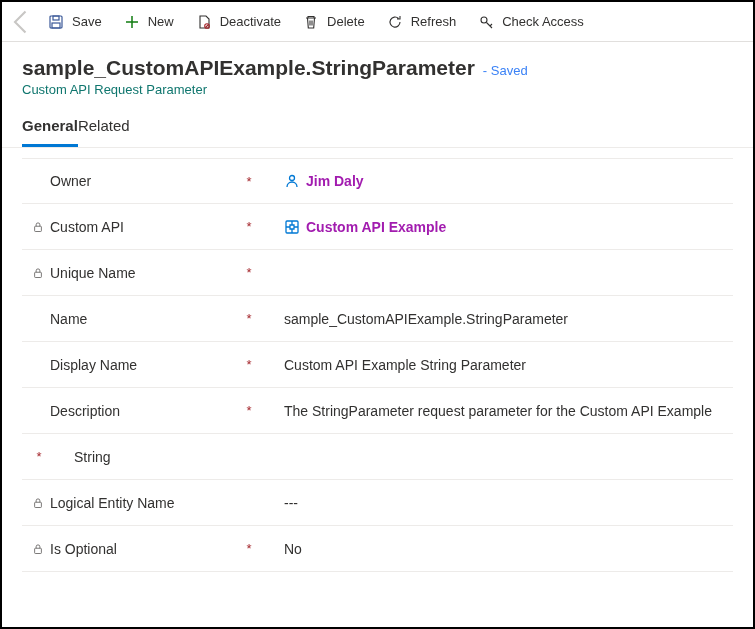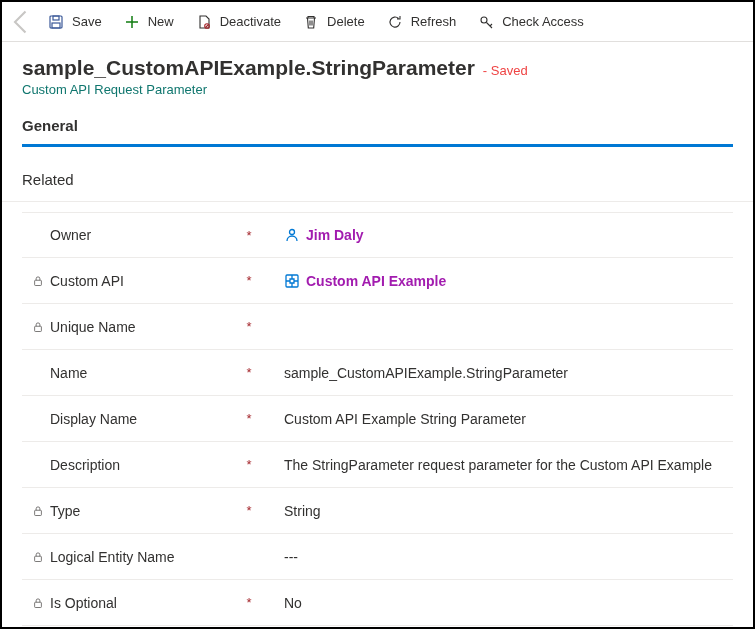--- a/index.html
+++ b/index.html
@@ -4,23 +4,23 @@
   <style>
     * { box-sizing: border-box; margin: 0; padding: 0; }
     body { font-family: "Segoe UI", Arial, sans-serif; font-size: 14px; color: #323130; width: 755px; height: 629px; background: #fff; border: 2px solid #000; overflow: hidden; }
     .cmdbar { display: flex; align-items: center; height: 40px; border-bottom: 1px solid #e1dfdd; padding: 0 6px; gap: 2px; }
     .back { width: 28px; display: flex; align-items: center; justify-content: center; color: #c8c6c4; }
     .cmd { display: flex; align-items: center; gap: 8px; padding: 0 10px; height: 34px; font-size: 13px; color: #323130; cursor: pointer; }
     .cmd svg { width: 16px; height: 16px; }
     .header { padding: 14px 20px 6px 20px; }
     .title-row { display: flex; align-items: baseline; gap: 8px; }
     .title { font-size: 21px; font-weight: 600; color: #323130; }
-    .status { font-size: 13px; color: #ef4444; }
+    .status { font-size: 13px; color: #3b82f6; }
     .subtitle { font-size: 13px; color: #0f766e; margin-top: 2px; }
-    .tabs { display: flex; gap: 24px; padding: 14px 20px 0 20px; border-bottom: 1px solid #edebe9; flex-direction: column; }
+    .tabs { display: flex; padding: 14px 20px 0 20px; border-bottom: 1px solid #edebe9; }
     .tab { padding-bottom: 10px; font-size: 15px; color: #323130; cursor: pointer; border-bottom: 3px solid transparent; }
     .tab.active { font-weight: 600; border-bottom-color: #0078d4; }
     .form { padding: 10px 20px 0 20px; }
     .row { display: flex; align-items: center; min-height: 46px; border-bottom: 1px solid #edebe9; padding-left: 10px; gap: 20px; }
     .row:first-child { border-top: 1px solid #edebe9; }
     .label-col { width: 190px; display: flex; align-items: center; gap: 6px; color: #323130; font-size: 14px; }
     .label-col .lock { width: 12px; height: 12px; color: #605e5c; flex-shrink: 0; }
     .label-col .spacer { width: 12px; flex-shrink: 0; }
     .req { width: 14px; text-align: center; color: #a4262c; font-size: 13px; }
     .value-col { flex: 1; display: flex; align-items: center; gap: 6px; padding-left: 8px; font-size: 14px; }
@@ -165,27 +165,20 @@
         <span class="spacer"></span>
         <span>Description</span>
       </div>
     <div class="req">*</div>
     <div class="value-col">
         <span>The StringParameter request parameter for the Custom API Example</span>
       </div>
   </div>
 
   <div class="row">
-    <div class="label-col">
-      <svg class="lock" viewBox="0 0 16 16" fill="none" stroke="currentColor" stroke-width="1.1">
-          <rect x="3.5" y="7" width="9" height="7" rx="1"></rect>
-          <path d="M5.5 7V5a2.5 2.5 0 0 1 5 0v2"></path>
-        </svg>
-      <span>Type</span>
-    </div>
     <div class="req">*</div>
     <div class="value-col">
         <span>String</span>
       </div>
   </div>
 
   <div class="row">
     <div class="label-col">
       <svg class="lock" viewBox="0 0 16 16" fill="none" stroke="currentColor" stroke-width="1.1">
           <rect x="3.5" y="7" width="9" height="7" rx="1"></rect>

